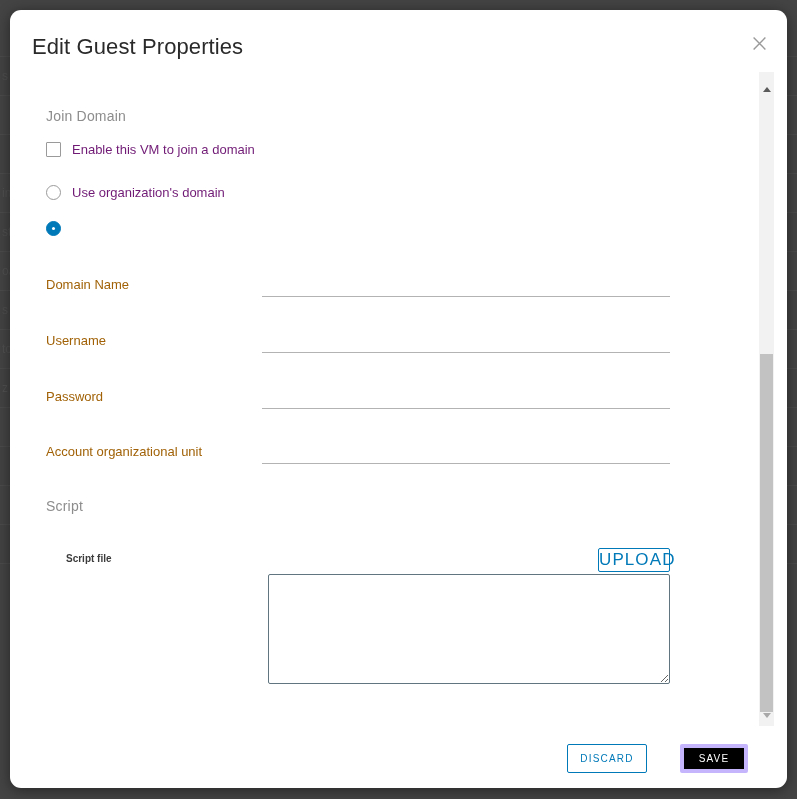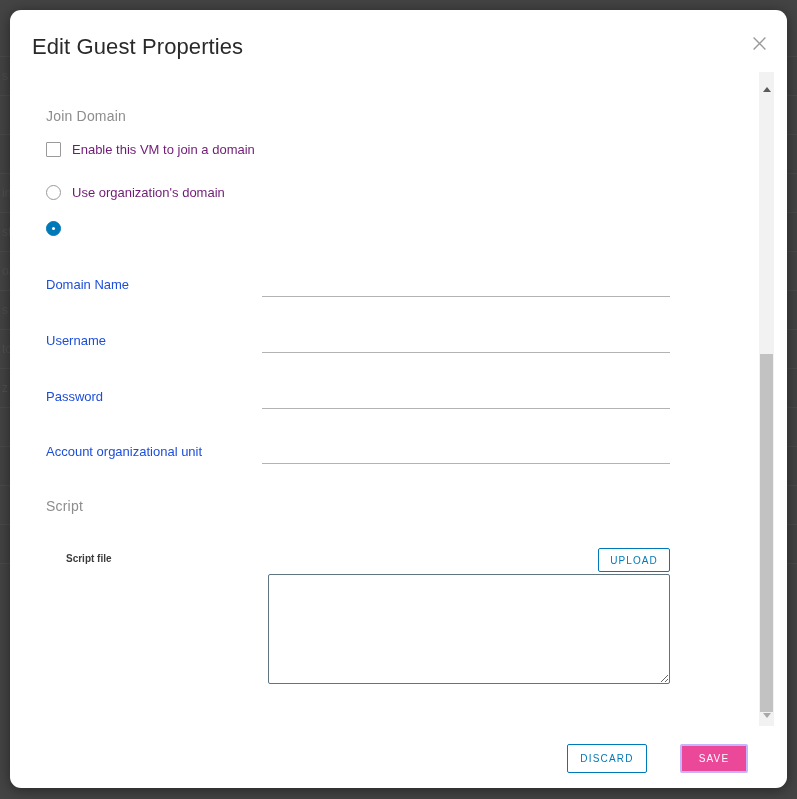--- a/index.html
+++ b/index.html
@@ -165,21 +165,21 @@
     white-space: nowrap;
   }
 
   
   .field-row { position: absolute; left: 0; width: 745px; height: 30px; }
   .field-label {
     position: absolute;
     left: 36px;
     top: 6px;
     font-size: 13px;
-    color: #1d4ed8;
+    color: #a16207;
     white-space: nowrap;
   }
   .field-input {
     position: absolute;
     left: 252px;
     top: 0;
     width: 408px;
     height: 26px;
     border: none;
     border-bottom: 1px solid #b3b3b3;
@@ -202,21 +202,21 @@
   #upload-button {
     position: absolute;
     left: 588px;
     width: 72px;
     height: 24px;
     border: 1px solid #0079b8;
     background: #ffffff;
     color: #0079b8;
     border-radius: 2px;
     font-family: "Liberation Sans", sans-serif;
-    font-size: 10px;
+    font-size: 17px;
     letter-spacing: 1.1px;
     cursor: pointer;
     padding: 0;
   }
   #script-textarea {
     position: absolute;
     left: 258px;
     width: 402px;
     height: 110px;
     border: 1px solid #60757f;
@@ -296,22 +296,22 @@
   #discard-button {
     right: 140px;
     width: 80px;
     border: 1px solid #0079b8;
     background: #ffffff;
     color: #0079b8;
   }
   #save-button {
     right: 39px;
     width: 68px;
-    border: 2px solid #c4b5fd;
-    background: #ec4899;
+    border: 4px solid #c4b5fd;
+    background: #000000;
     color: #ffffff;
   }
 </style>
 </head>
 <body>
 
 <div id="backdrop">
   <div id="bg-table">
     <div class="bg-row">
         <span class="bg-cell"></span>

